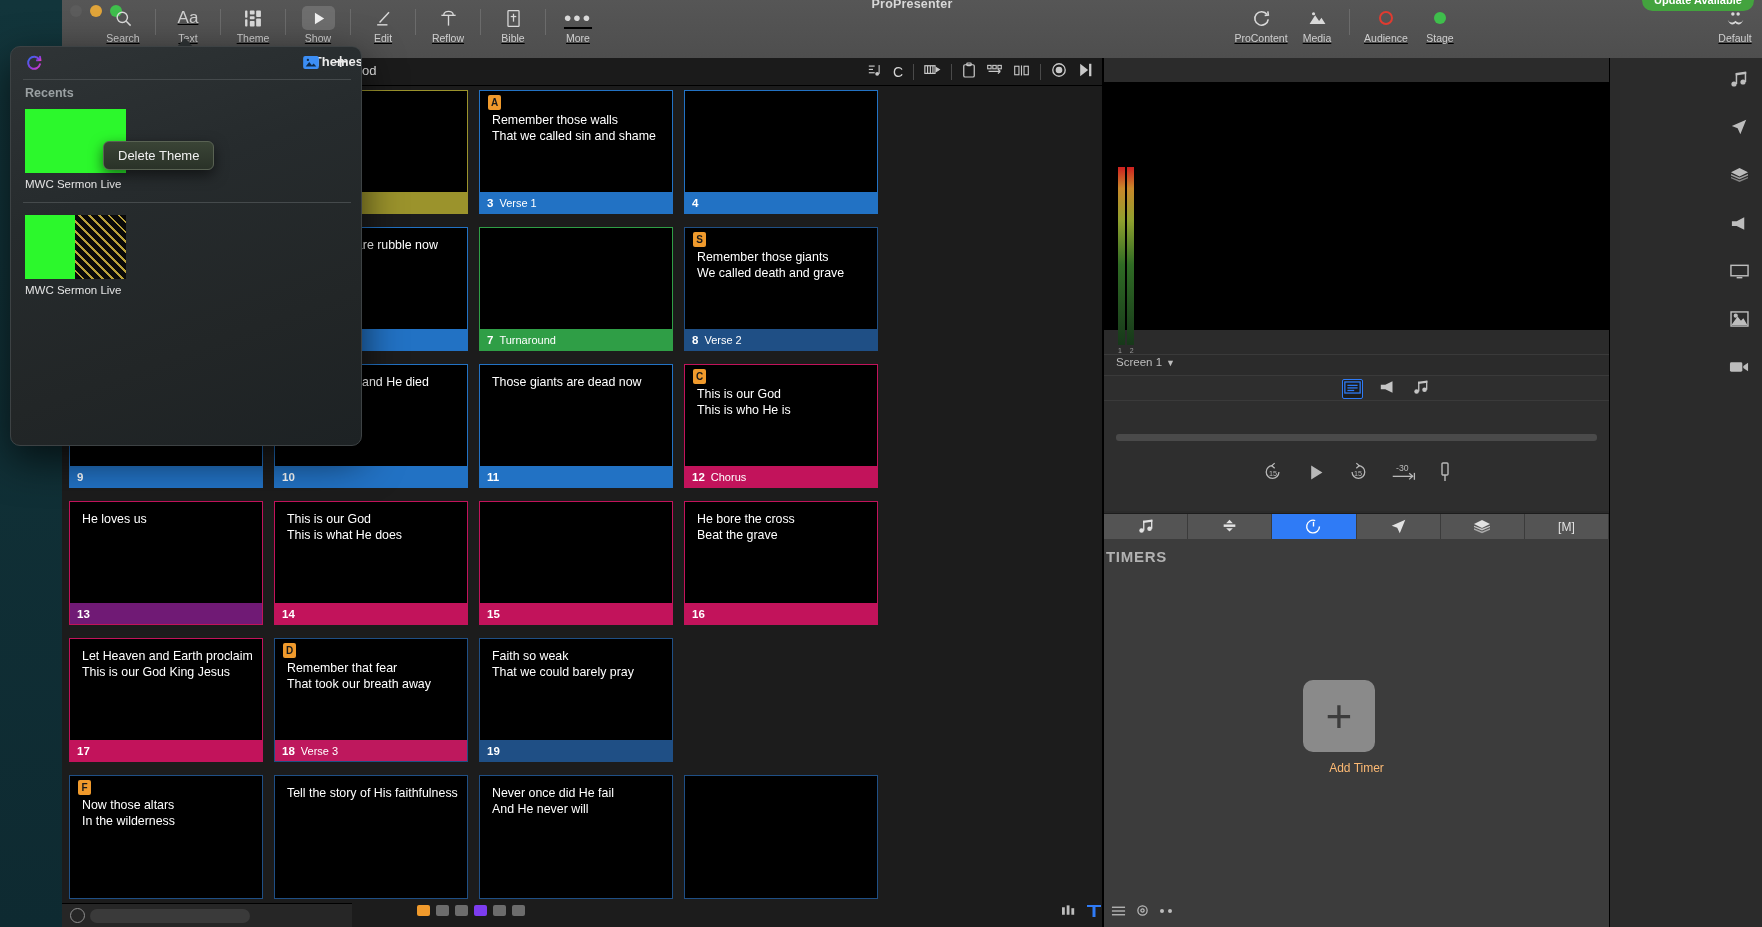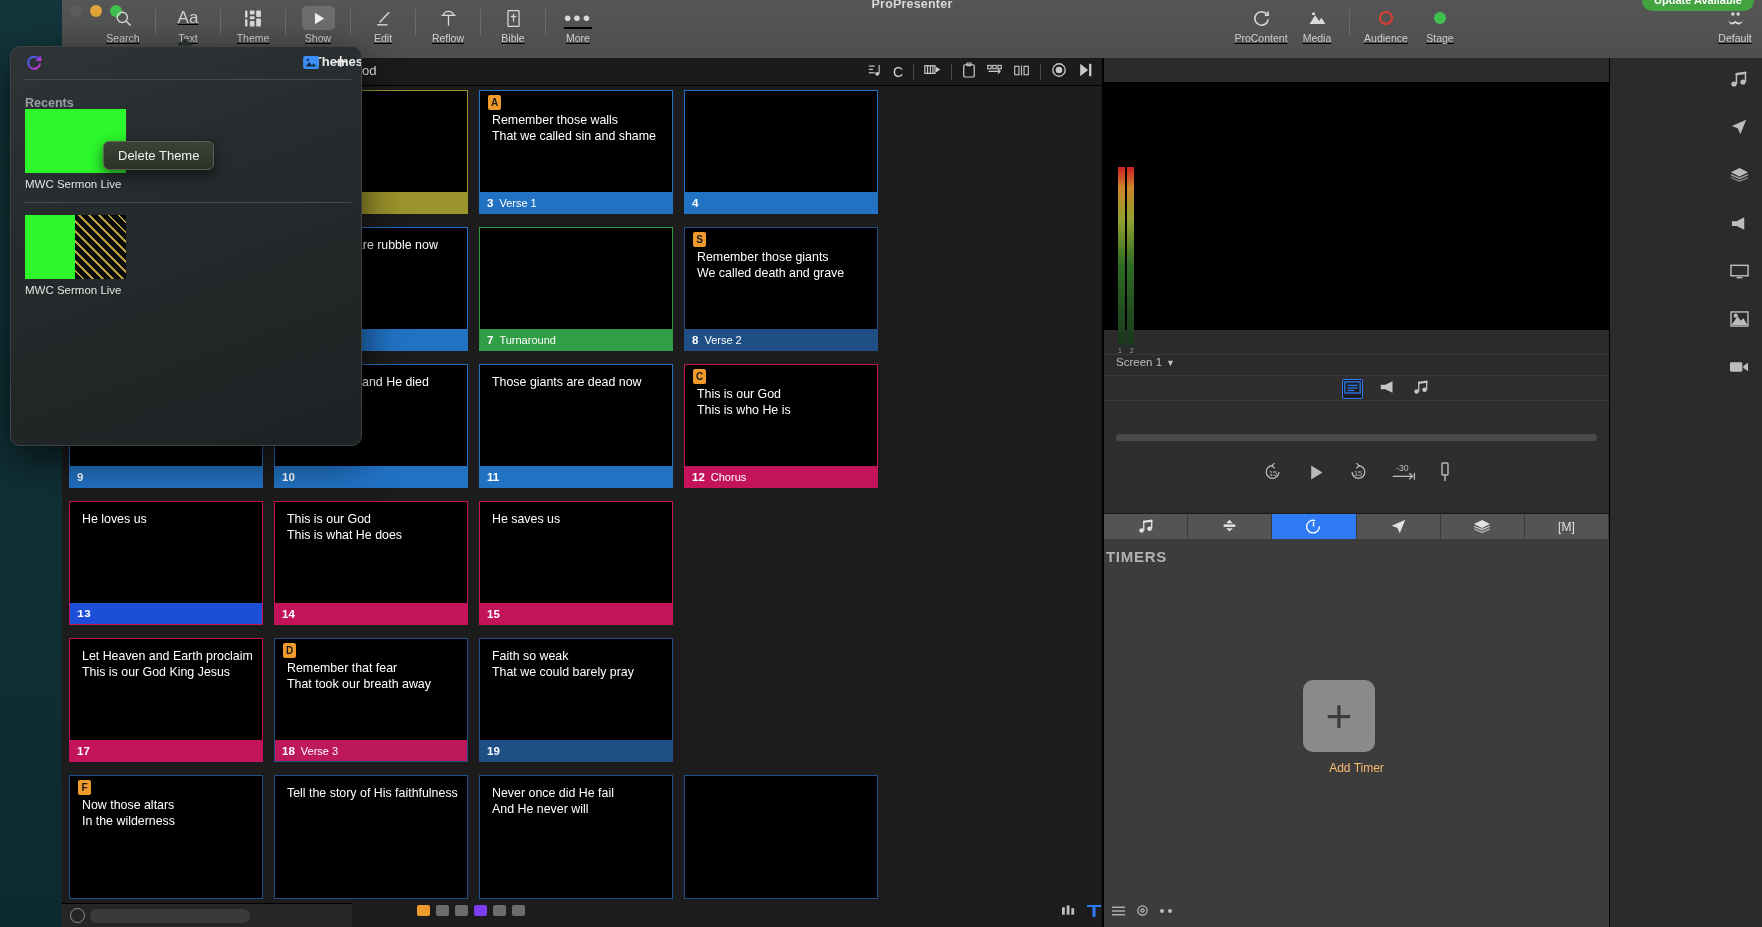--- a/index.html
+++ b/index.html
@@ -499,45 +499,52 @@
             <span class="num">12</span>
             <span class="nm">Chorus</span>
           </div>
         </div>
         <div class="slide" style="left: 7px; top: 415px; border-color: rgb(194, 19, 91);">
           <div class="body">
             <div class="txt">
               <div>He loves us</div>
             </div>
           </div>
-          <div class="lbl" style="background: #1d4ed8; font-family: Liberation Mono, monospace;">
+          <div class="lbl" style="background: #701a75;">
             <span class="num">13</span>
             <span class="nm"></span>
           </div>
         </div>
         <div class="slide" style="left: 212px; top: 415px; border-color: rgb(194, 19, 91);">
           <div class="body">
             <div class="txt">
               <div>This is our God</div>
               <div>This is what He does</div>
             </div>
           </div>
           <div class="lbl" style="background: rgb(194, 19, 91);">
             <span class="num">14</span>
             <span class="nm"></span>
           </div>
         </div>
         <div class="slide" style="left: 417px; top: 415px; border-color: rgb(194, 19, 91);">
-          <div class="body">
-            <div class="txt">
-              <div>He saves us</div>
-            </div>
-          </div>
           <div class="lbl" style="background: rgb(194, 19, 91);">
             <span class="num">15</span>
+            <span class="nm"></span>
+          </div>
+        </div>
+        <div class="slide" style="left: 622px; top: 415px; border-color: rgb(194, 19, 91);">
+          <div class="body">
+            <div class="txt">
+              <div>He bore the cross</div>
+              <div>Beat the grave</div>
+            </div>
+          </div>
+          <div class="lbl" style="background: rgb(194, 19, 91);">
+            <span class="num">16</span>
             <span class="nm"></span>
           </div>
         </div>
         <div class="slide" style="left: 7px; top: 552px; border-color: rgb(194, 19, 91);">
           <div class="body">
             <div class="txt">
               <div>Let Heaven and Earth proclaim</div>
               <div>This is our God King Jesus</div>
             </div>
           </div>
@@ -859,21 +866,21 @@
         <svg width="16" height="16" viewBox="0 0 18 18" fill="none" stroke="#3c8ef5" stroke-width="1.6">
           <rect x="1" y="2" width="16" height="13" rx="1.5" fill="#3c8ef5"></rect>
           <path d="M3 13 L7 8 L10 11.5 L12 9.5 L15 13 Z" fill="#0e2a4a" stroke="none"></path>
           <circle cx="5.5" cy="5.5" r="1.3" fill="#0e2a4a" stroke="none"></circle>
           </svg>
       </span>
       <span class="th-plus">+</span>
     </div>
     <div class="th-div" style="top:32px;"></div>
 
-    <div class="th-section" style="top:49px;">Recents</div>
+    <div class="th-section" style="top:39px;">Recents</div>
 
     <div class="th-card" style="left:14px; top:62px;">
       <div class="th-thumb solid"></div>
       <div class="th-name">MWC Sermon Live</div>
     </div>
 
     <div class="th-div" style="top:155px;"></div>
 
     <div class="th-card" style="left:14px; top:168px;">
       <div class="th-thumb split">

